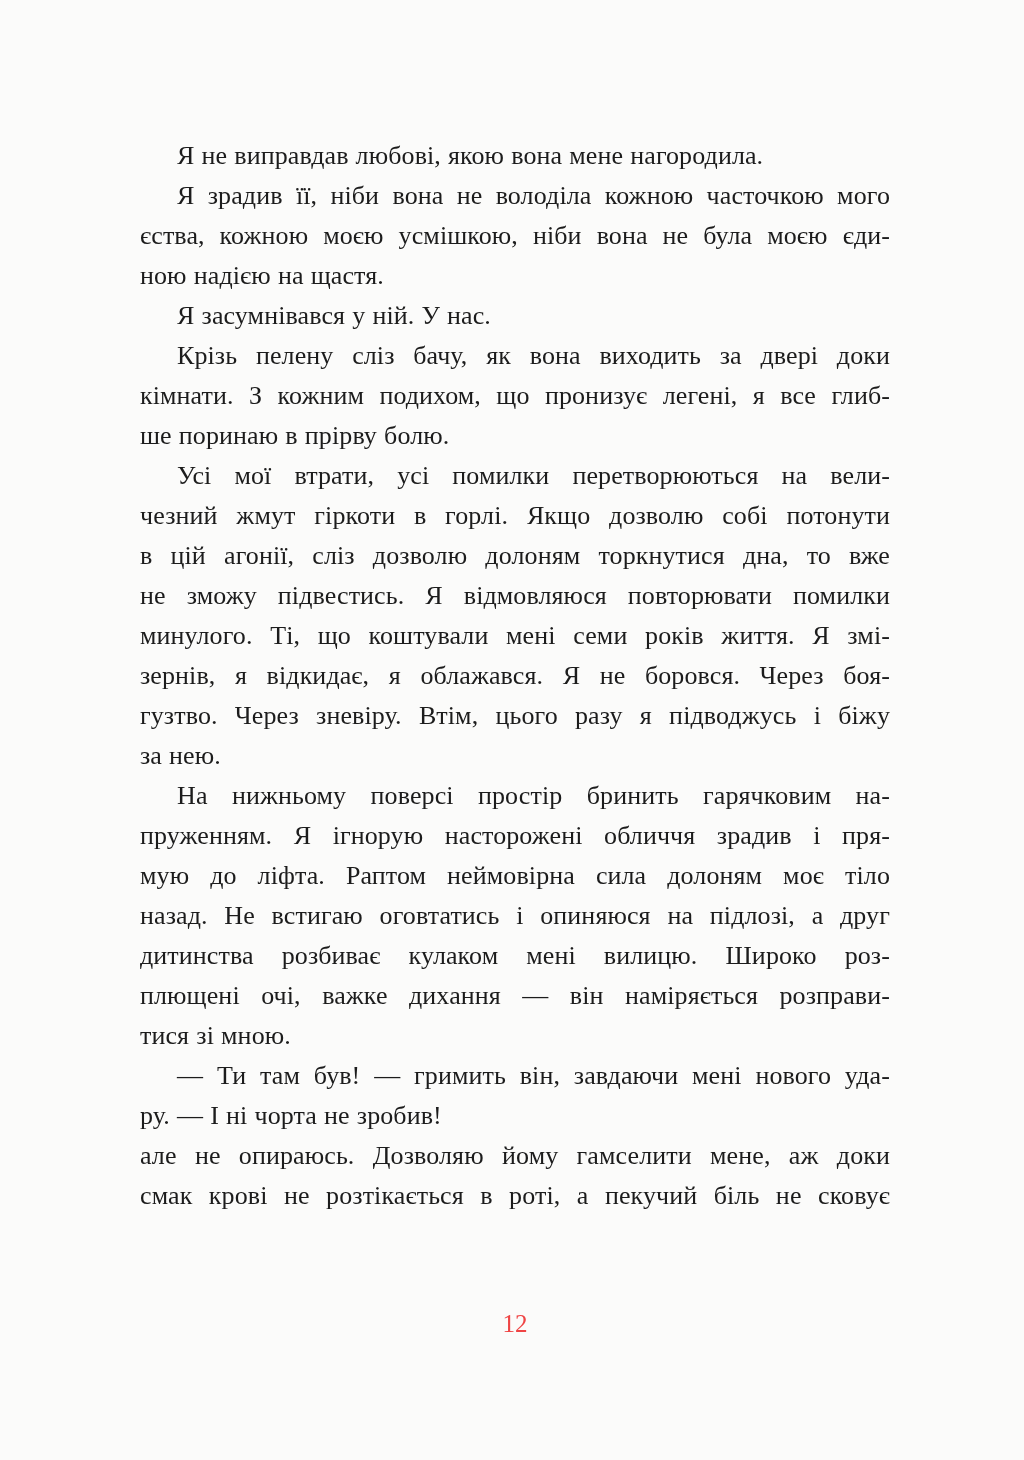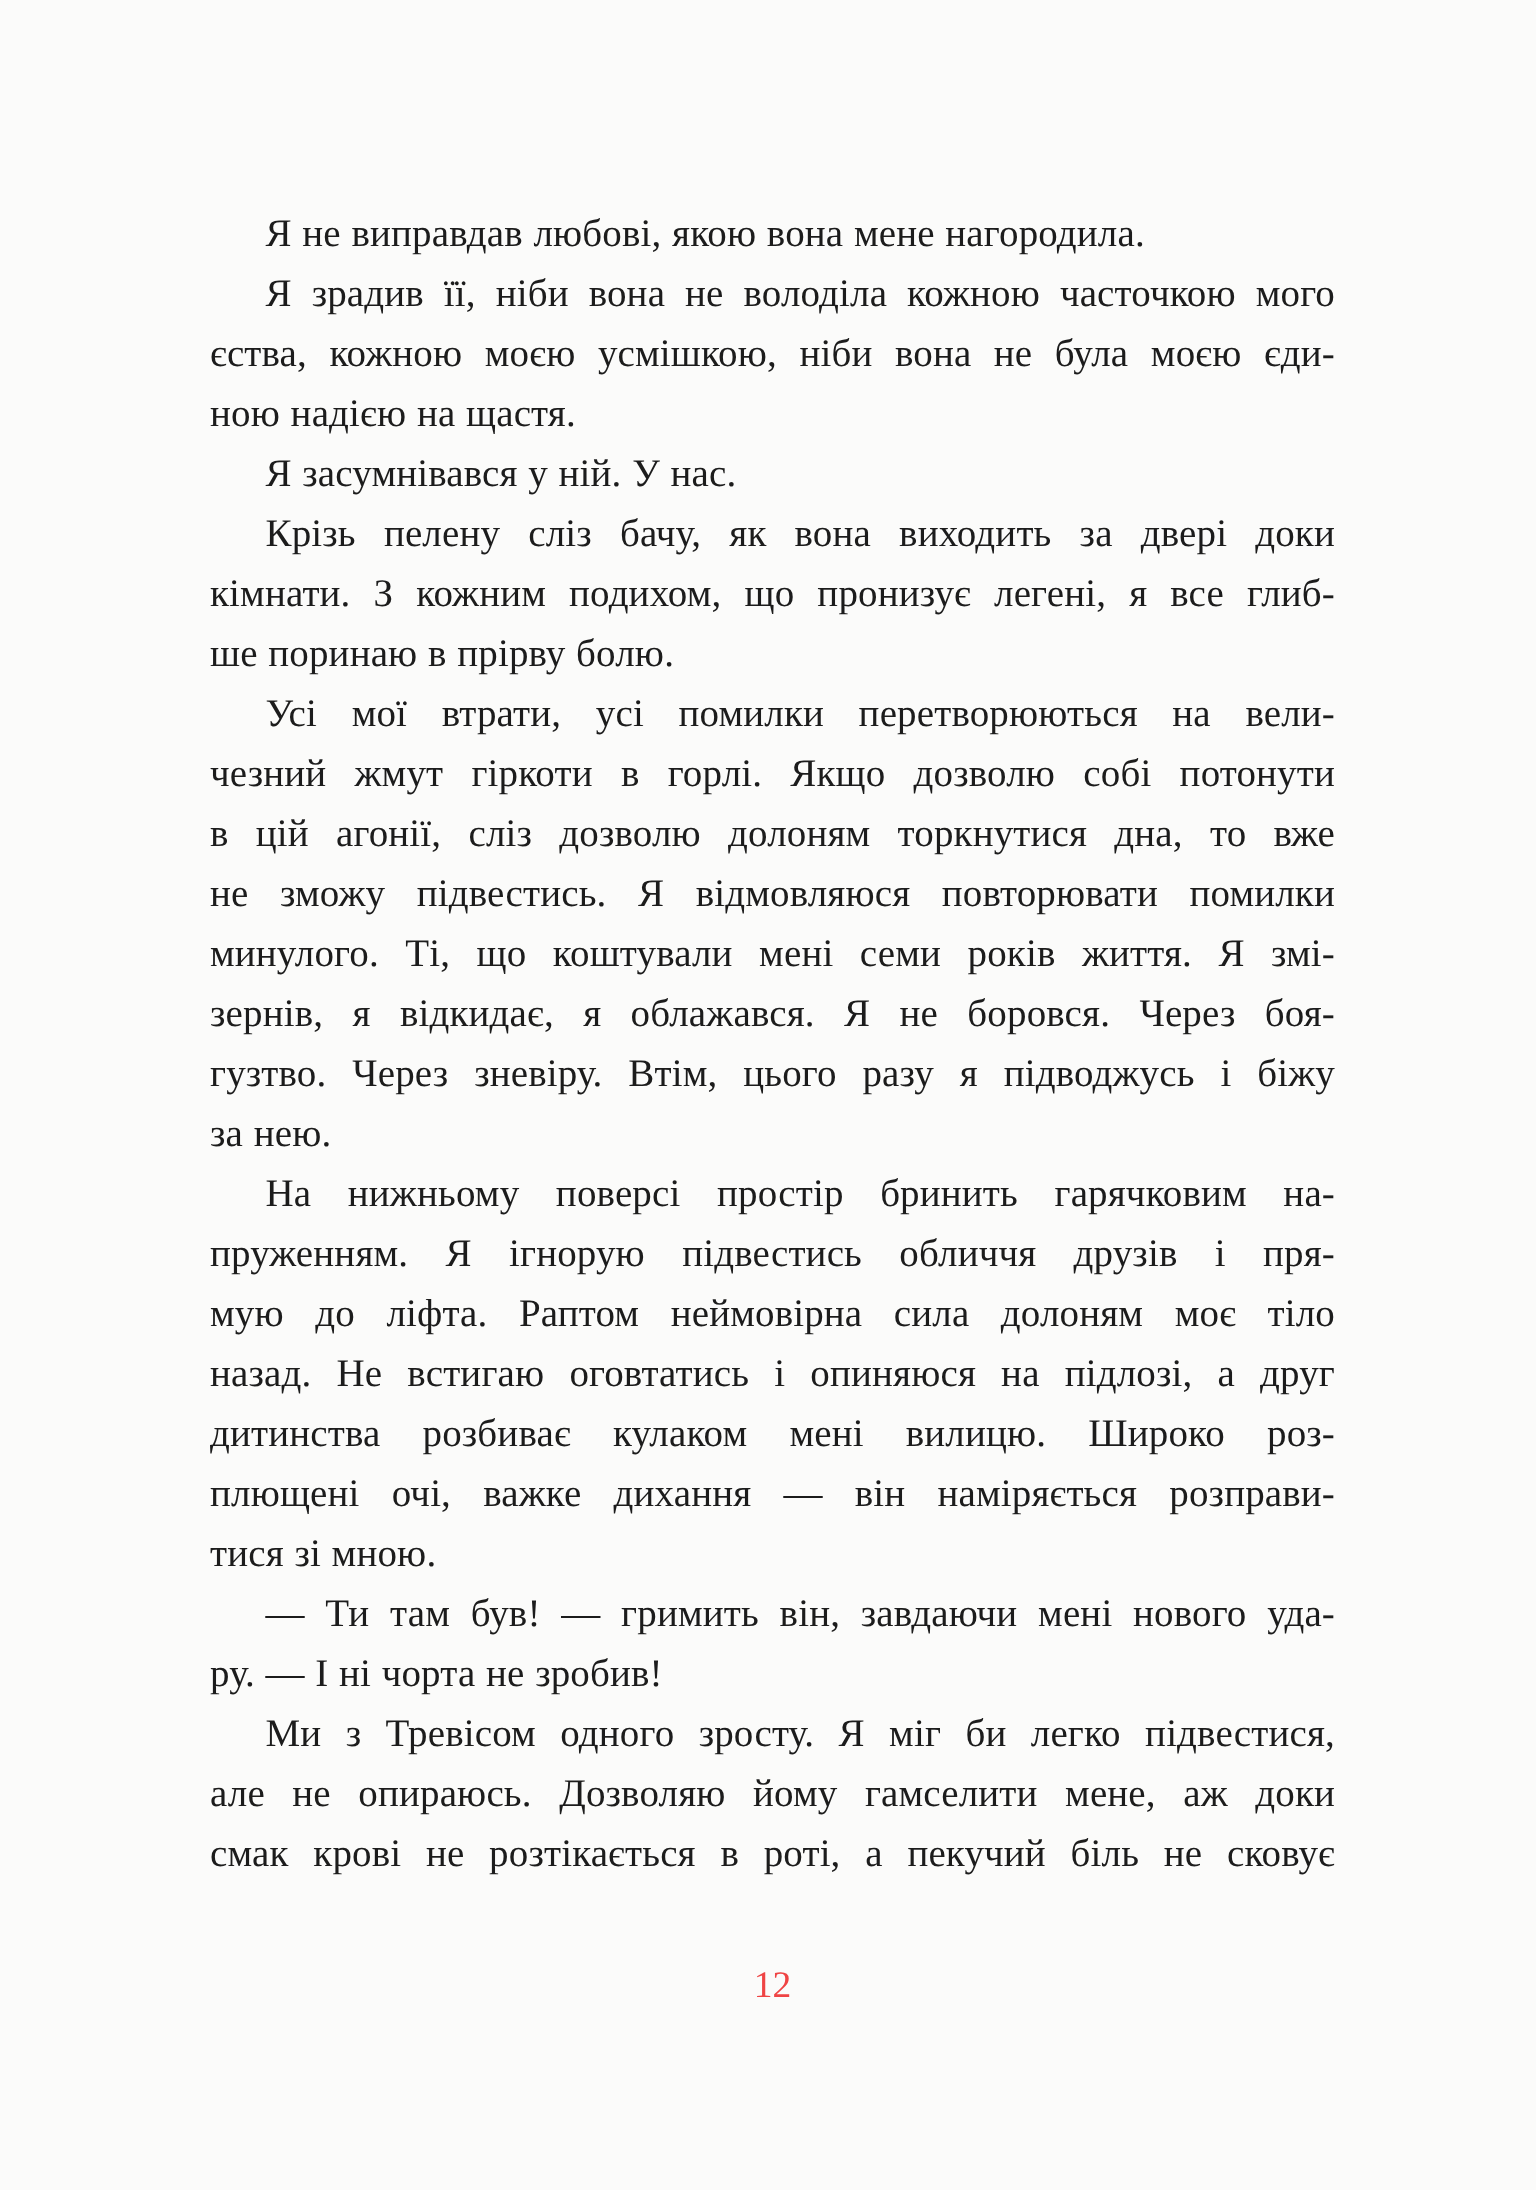--- a/index.html
+++ b/index.html
@@ -88,35 +88,34 @@
       <div class="ln just">в цій агонії, сліз дозволю долоням торкнутися дна, то вже</div>
       <div class="ln just">не зможу підвестись. Я відмовляюся повторювати помилки</div>
       <div class="ln just">минулого. Ті, що коштували мені семи років життя. Я змі-</div>
       <div class="ln just">зернів, я відкидає, я облажався. Я не боровся. Через боя-</div>
       <div class="ln just">гузтво. Через зневіру. Втім, цього разу я підводжусь і біжу</div>
       <div class="ln">за нею.</div>
     </div>
 
     <div class="paragraph">
       <div class="ln just indent">На нижньому поверсі простір бринить гарячковим на-</div>
-      <div class="ln just">пруженням. Я ігнорую підвестись обличчя друзів і пря-</div>
+      <div class="ln just">пруженням. Я ігнорую насторожені обличчя зрадив і пря-</div>
       <div class="ln just">мую до ліфта. Раптом неймовірна сила долоням моє тіло</div>
       <div class="ln just">назад. Не встигаю оговтатись і опиняюся на підлозі, а друг</div>
       <div class="ln just">дитинства розбиває кулаком мені вилицю. Широко роз-</div>
       <div class="ln just">плющені очі, важке дихання — він наміряється розправи-</div>
       <div class="ln">тися зі мною.</div>
     </div>
 
     <div class="paragraph">
       <div class="ln just indent">— Ти там був! — гримить він, завдаючи мені нового уда-</div>
       <div class="ln">ру. — І ні чорта не зробив!</div>
     </div>
 
     <div class="paragraph">
-      <div class="ln just indent">Ми з Тревісом одного зросту. Я міг би легко підвестися,</div>
       <div class="ln just">але не опираюсь. Дозволяю йому гамселити мене, аж доки</div>
       <div class="ln just">смак крові не розтікається в роті, а пекучий біль не сковує</div>
     </div>
 
   </div>
 
   <div class="page-number">12</div>
 </div>
 
 </body></html>

